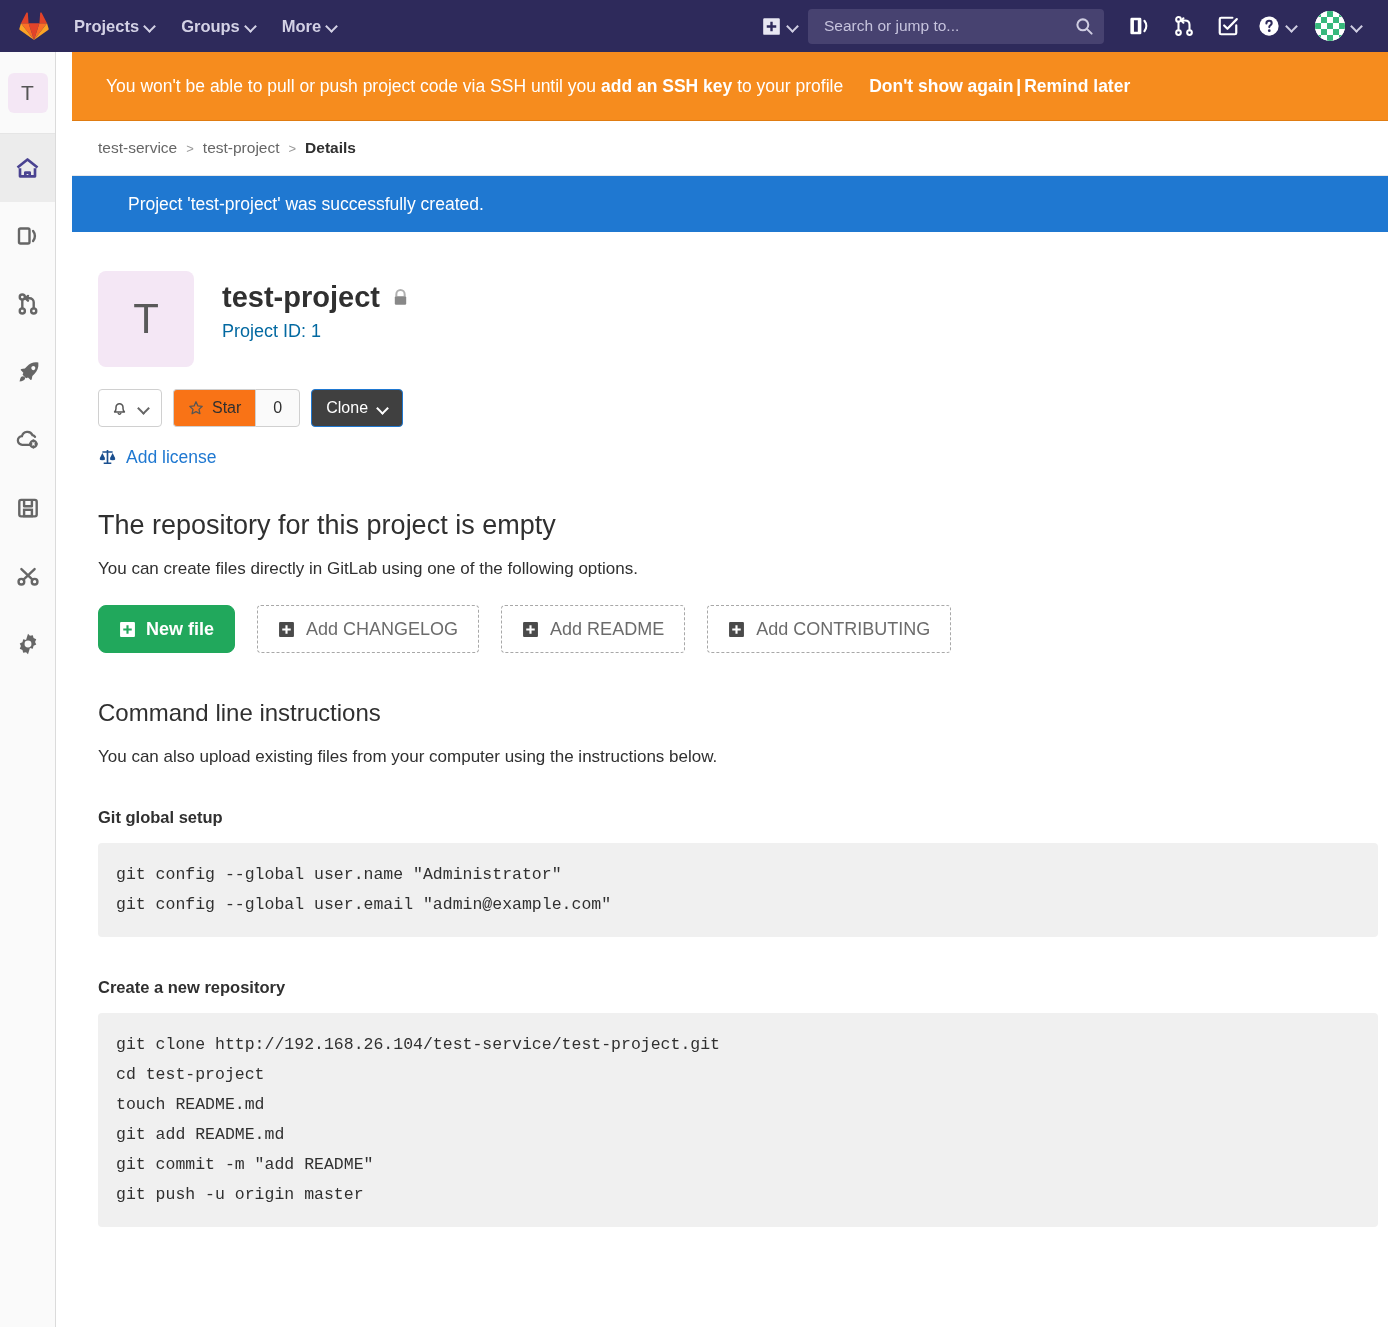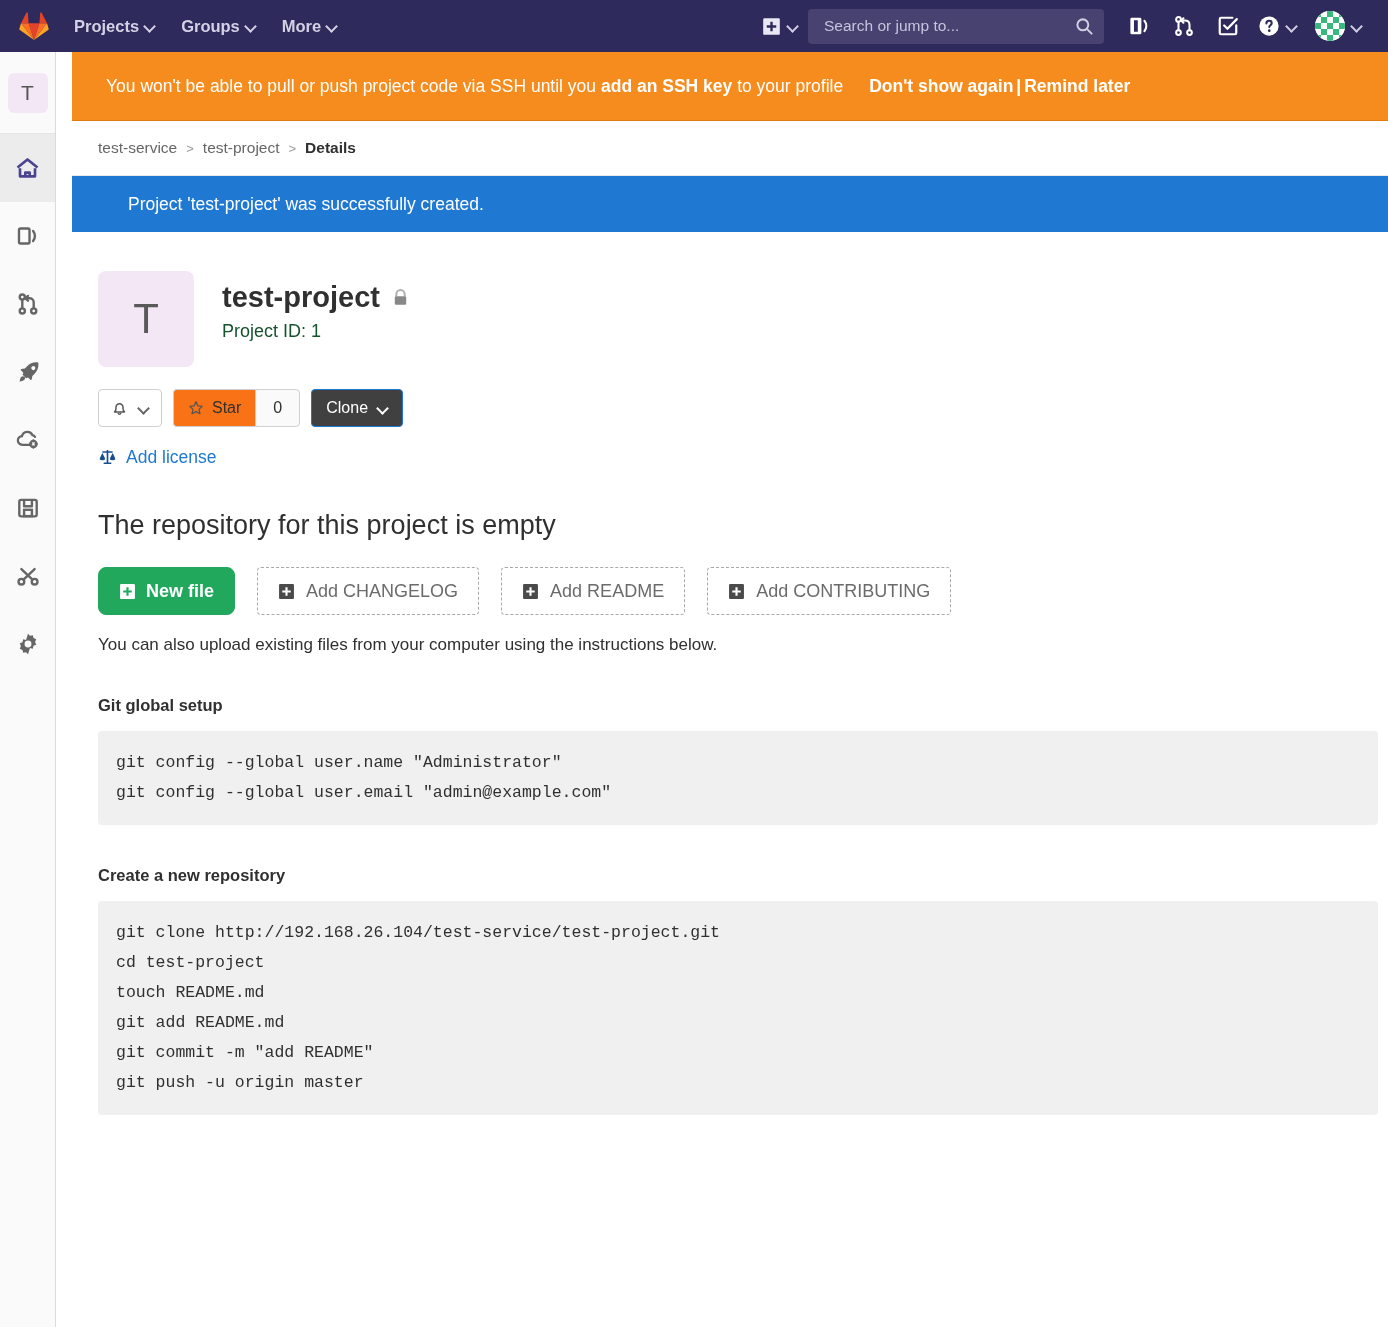--- a/index.html
+++ b/index.html
@@ -114,21 +114,21 @@
 
   .project-head { display: flex; align-items: flex-start; padding-top: 39px; }
   .proj-avatar {
     width: 96px; height: 96px; border-radius: 8px; background: #f4e7f5;
     display: flex; align-items: center; justify-content: center;
     color: #595959; font-size: 42px; flex: none;
   }
   .proj-meta { padding-left: 28px; padding-top: 10px; }
   .proj-title-row { display: flex; align-items: center; gap: 11px; }
   .proj-title { font-size: 29px; font-weight: bold; color: #303030; }
-  .proj-id { font-size: 18px; color: #14532d; margin-top: 7px; }
+  .proj-id { font-size: 18px; color: #0369a1; margin-top: 7px; }
 
   .btn-row { display: flex; align-items: center; gap: 11px; margin-top: 22px; }
   .btn {
     height: 38px; border: 1px solid #d0d0d0; background: #fff; border-radius: 4px;
     display: flex; align-items: center; font-size: 16px; color: #303030;
     cursor: pointer;
   }
   .btn-notif { padding: 0 12px; gap: 11px; }
   .btn-star-group { display: flex; align-items: stretch; }
   .btn-star {
@@ -449,20 +449,21 @@
             <path d="M7.3 1.6h1.4v1.1h3.6v1.3H8.7v8.2h2.5v1.3H4.8v-1.3h2.5V4H3.7V2.7h3.6V1.6z"></path>
             <path d="M3.7 4.3 1.5 8.6h4.4L3.7 4.3zM12.3 4.3 10.1 8.6h4.4l-2.2-4.3z"></path>
             <ellipse cx="3.7" cy="9.2" rx="2.3" ry="1.1"></ellipse>
             <ellipse cx="12.3" cy="9.2" rx="2.3" ry="1.1"></ellipse>
           </svg>
         </span>
         <span>Add license</span>
       </div>
 
       <h2 class="h2-empty">The repository for this project is empty</h2>
+      <p class="p-sub">You can create files directly in GitLab using one of the following options.</p>
 
       <div class="file-btns">
         <div class="btn-newfile">
           <span class="icon">
             <svg width="17" height="17" viewBox="0 0 16 16" fill="#fff">
               <path d="M2 1h12a1 1 0 0 1 1 1v12a1 1 0 0 1-1 1H2a1 1 0 0 1-1-1V2a1 1 0 0 1 1-1zm5 3v3H4v2h3v3h2v-3h3V7H9V4H7z"></path>
             </svg>
           </span>
           <span>New file</span>
         </div>
@@ -488,20 +489,21 @@
         <div class="btn-dashed">
           <span class="icon">
             <svg width="17" height="17" viewBox="0 0 16 16" fill="#4a4a4a">
               <path d="M2 1h12a1 1 0 0 1 1 1v12a1 1 0 0 1-1 1H2a1 1 0 0 1-1-1V2a1 1 0 0 1 1-1zm5 3v3H4v2h3v3h2v-3h3V7H9V4H7z"></path>
             </svg>
           </span>
           <span>Add CONTRIBUTING</span>
         </div>
       </div>
 
+      <h2 class="h2-cmd">Command line instructions</h2>
       <p class="p-cmd">You can also upload existing files from your computer using the instructions below.</p>
 
       <h3 class="h3-sec">Git global setup</h3>
       <div class="code-block">git config --global user.name "Administrator"
 git config --global user.email "admin@example.com"</div>
 
       <h3 class="h3-sec">Create a new repository</h3>
       <div class="code-block">git clone http://192.168.26.104/test-service/test-project.git
 cd test-project
 touch README.md

